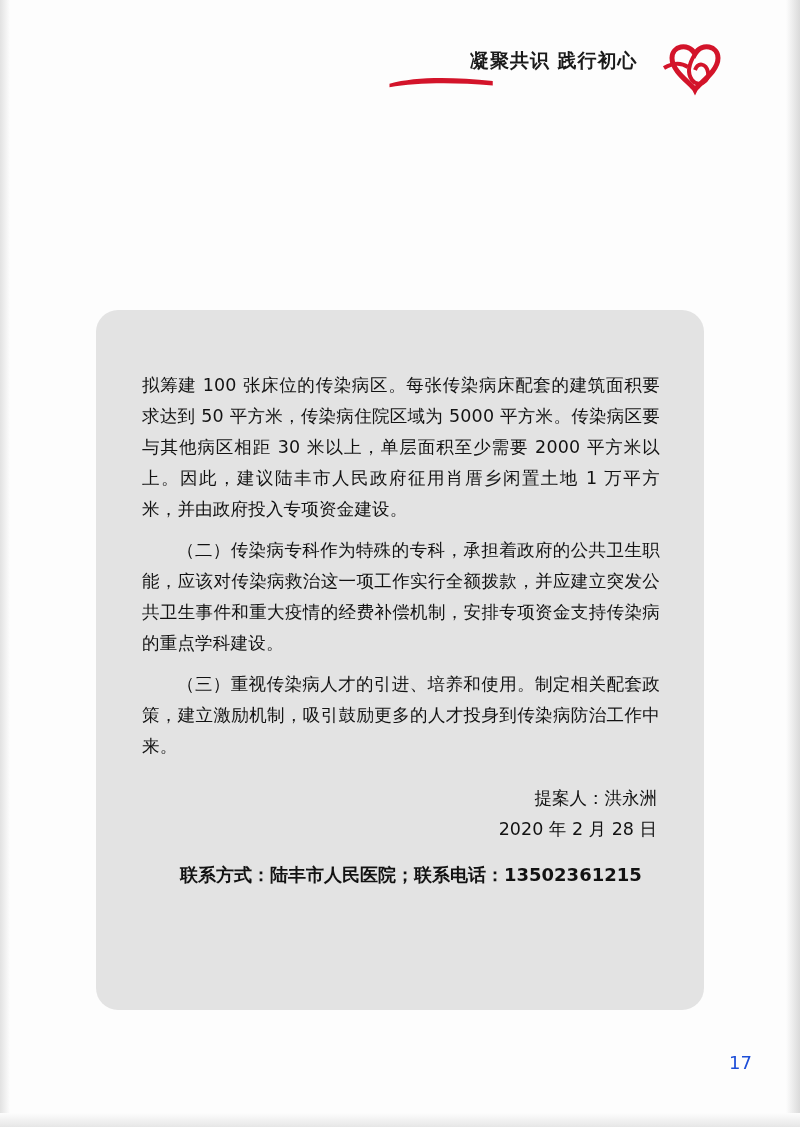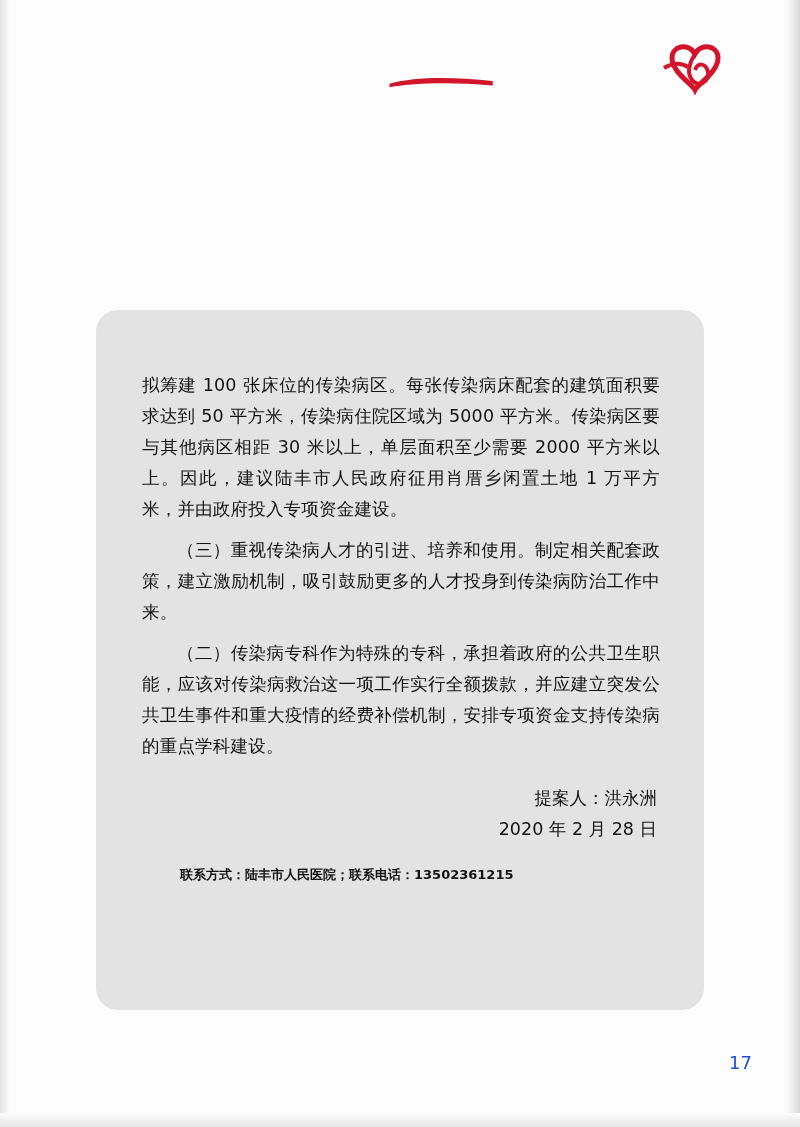--- a/index.html
+++ b/index.html
@@ -120,21 +120,21 @@
     color: #121212;
     font-family: "DejaVu Sans", "Liberation Sans", sans-serif;
     margin-top: 23px;
   }
 
   .contact {
     position: absolute;
     left: 180px;
     top: 862px;
     width: 470px;
-    font-size: 13px;
+    font-size: 18px;
     line-height: 26px;
     color: #121212;
     font-family: "DejaVu Sans", "Liberation Sans", sans-serif;
     font-weight: bold;
   }
 
   .page-number {
     position: absolute;
     right: 48px;
     top: 1052px;
@@ -146,36 +146,37 @@
 </head>
 <body>
 
 <div class="page">
 
   <div class="page-edge-left"></div>
   <div class="page-edge-right"></div>
   <div class="page-edge-bottom"></div>
 
   <div class="header">
+    <div class="header-slogan">凝聚共识  践行初心</div>
     <svg class="ribbon" viewBox="0 0 120 16">
       <path d="M0 11 C30 3, 70 3, 118 8 L118 13 C70 9, 30 10, 0 15 Z" fill="#d3142a"></path>
     </svg>
     <svg class="header-mark" viewBox="0 0 70 70">
       <path d="M10 26 C10 14, 26 10, 33 22 C40 10, 56 14, 56 26 C56 40, 36 52, 33 58 C30 52, 10 40, 10 26 Z" fill="none" stroke="#d3142a" stroke-width="5"></path>
       <path d="M33 22 C28 30, 24 40, 30 48 C36 56, 48 50, 46 40 C44 31, 36 30, 33 38" fill="none" stroke="#d3142a" stroke-width="4"></path>
       <path d="M2 36 C12 30, 20 31, 26 35" fill="none" stroke="#d3142a" stroke-width="4"></path>
     </svg>
   </div>
 
   <div class="content-block"></div>
 
   <div class="body-text">
     <p class="para">拟筹建 100 张床位的传染病区。每张传染病床配套的建筑面积要求达到 50 平方米，传染病住院区域为 5000 平方米。传染病区要与其他病区相距 30 米以上，单层面积至少需要 2000 平方米以上。因此，建议陆丰市人民政府征用肖厝乡闲置土地 1 万平方米，并由政府投入专项资金建设。</p>
+    <p class="para indent">（二）传染病专科作为特殊的专科，承担着政府的公共卫生职能，应该对传染病救治这一项工作实行全额拨款，并应建立突发公共卫生事件和重大疫情的经费补偿机制，安排专项资金支持传染病的重点学科建设。</p>
     <p class="para indent">（三）重视传染病人才的引进、培养和使用。制定相关配套政策，建立激励机制，吸引鼓励更多的人才投身到传染病防治工作中来。</p>
-    <p class="para indent">（二）传染病专科作为特殊的专科，承担着政府的公共卫生职能，应该对传染病救治这一项工作实行全额拨款，并应建立突发公共卫生事件和重大疫情的经费补偿机制，安排专项资金支持传染病的重点学科建设。</p>
   </div>
 
   <div class="signature">
     <div>提案人：洪永洲</div>
     <div>2020 年 2 月 28 日</div>
   </div>
 
   <div class="contact">联系方式：陆丰市人民医院；联系电话：13502361215</div>
 
   <div class="page-number">17</div>

